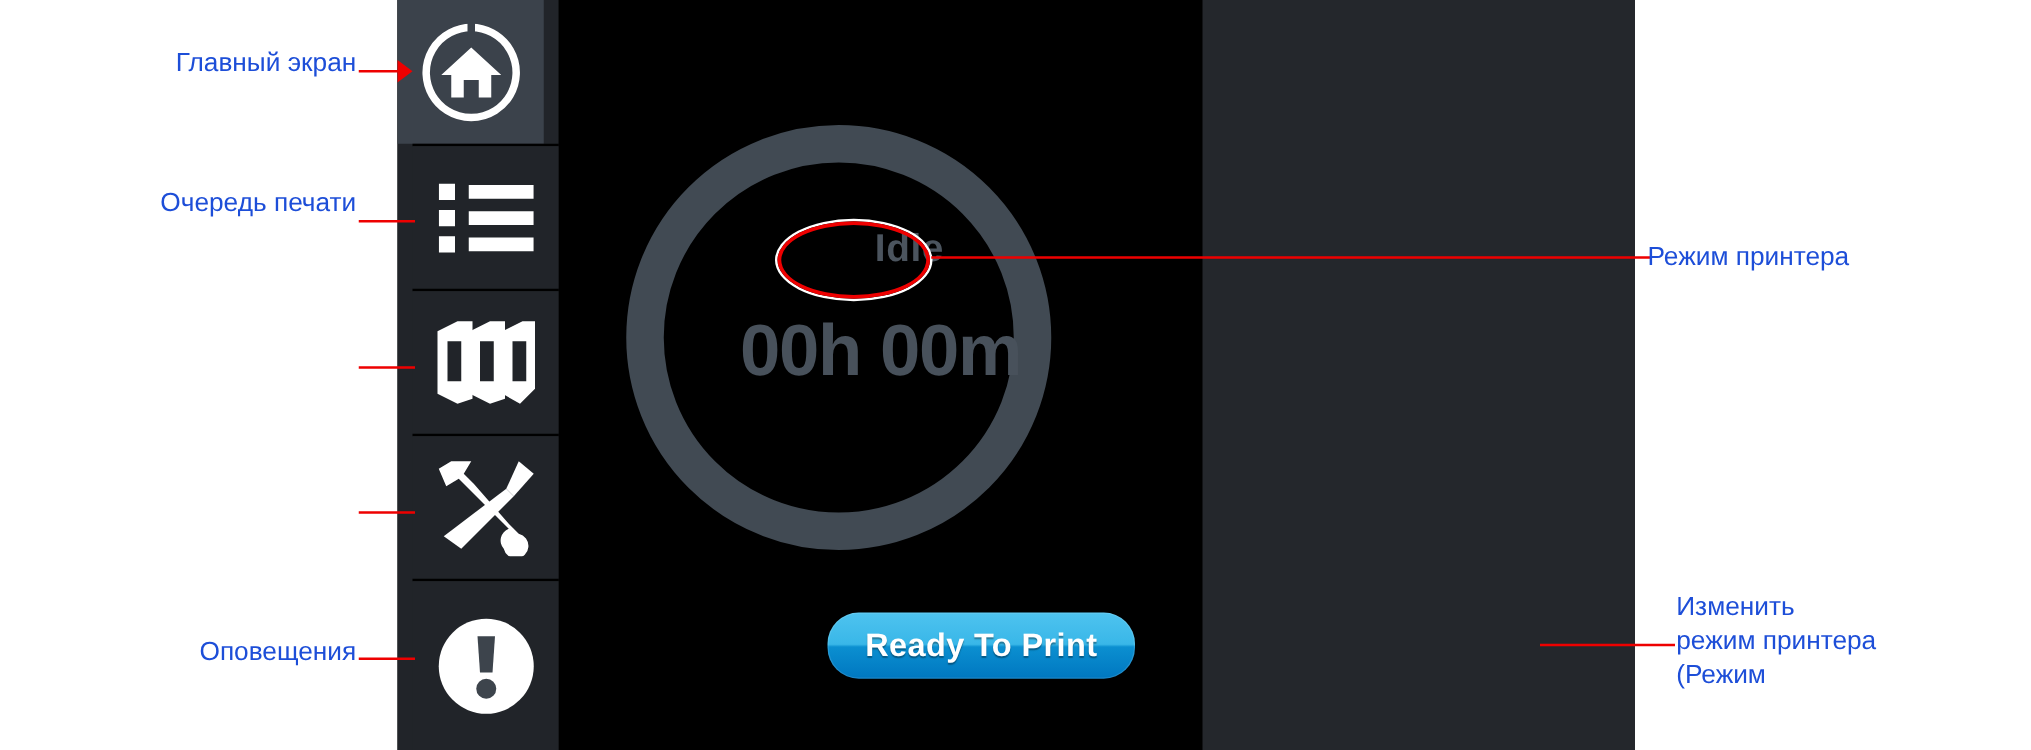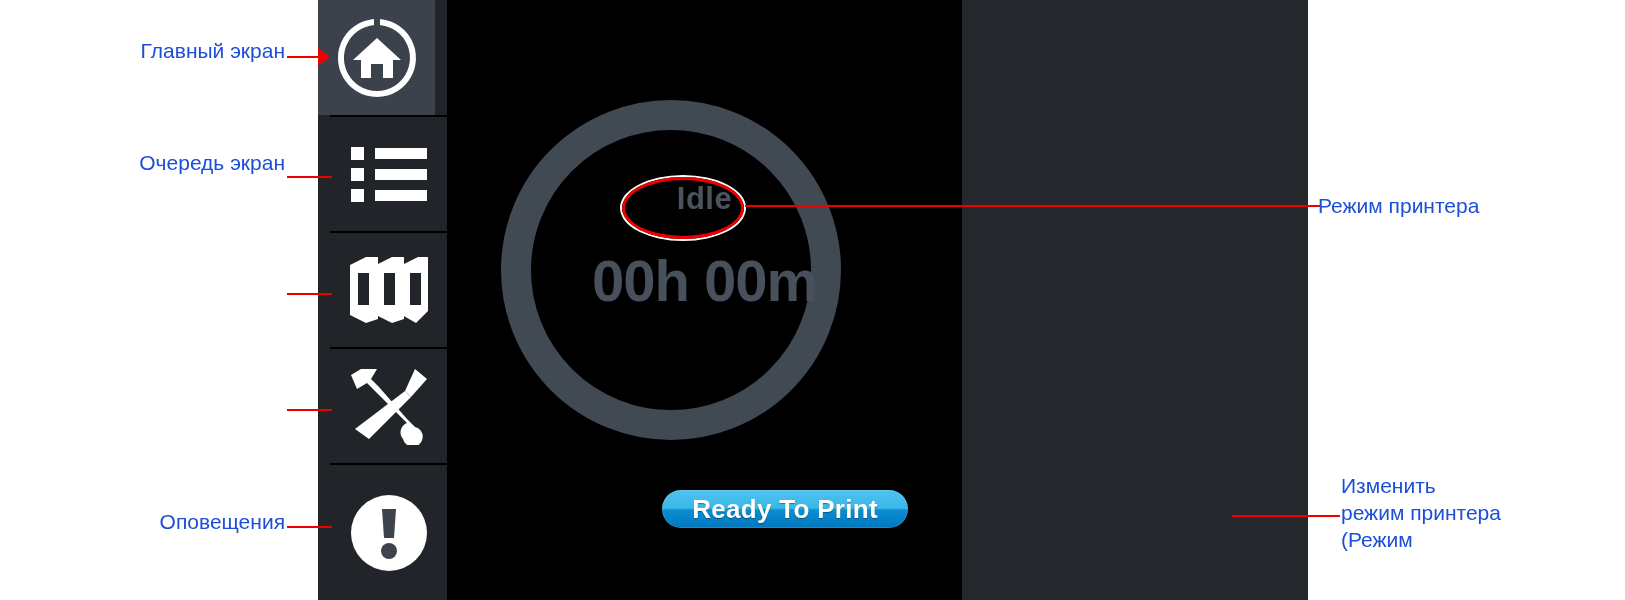--- a/index.html
+++ b/index.html
@@ -21,31 +21,31 @@
   .side-item.active{left:0;width:117px;background:#3b424b;}
   .side-sep{position:absolute;left:12px;width:117px;height:2px;background:#000000;}
 
   .icon-svg{display:block;}
 
   
   .canvas{position:absolute;left:129px;top:0;width:515px;height:600px;background:#000000;}
   .ring{position:absolute;left:54px;top:100px;width:340px;height:340px;border:30px solid #414a53;border-radius:50%;box-sizing:border-box;}
   .status-text{
     position:absolute;left:129px;top:183px;width:515px;text-align:center;
-    color:#4b545e;font-size:31px;font-weight:bold;letter-spacing:.5px;line-height:1;
+    color:#4b545e;font-size:31px;font-weight:bold;letter-spacing:.5px;line-height:1;padding-left:23px;
   }
   .time-text{
     position:absolute;left:129px;top:252px;width:515px;text-align:center;
     color:#48515b;font-size:58px;font-weight:bold;letter-spacing:-1px;line-height:1;
   }
 
   
   .rightpanel{position:absolute;left:644px;top:0;width:346px;height:600px;background:#24272c;}
   .ready-btn{
-    position:absolute;left:344px;top:490px;width:246px;height:38px;
+    position:absolute;left:344px;top:490px;width:246px;height:53px;
     border-radius:25px;border:none;padding:0;
     background:linear-gradient(to bottom,#4ec3ef 0%,#39b7e8 48%,#0b8fd0 52%,#0077c0 100%);
     box-shadow:0 0 0 1px rgba(255,255,255,.12) inset;
     color:#ffffff;font-family:"Liberation Sans",sans-serif;
     font-size:26px;font-weight:bold;letter-spacing:.3px;
     text-shadow:0 1px 1px rgba(0,0,0,.35);
     cursor:pointer;
   }
 
   
@@ -151,21 +151,21 @@
     <button class="ready-btn">Ready To Print</button>
   </div>
 
   <div class="idle-ellipse"></div>
   <div class="idle-leader"></div>
 
   <div class="anno-label r-align" style="left:40px;top:37px;width:245px;">Главный экран</div>
   <div class="leader" style="left:287px;top:56px;width:33px;"></div>
   <div class="pointer" style="left:318px;top:48px;"></div>
 
-  <div class="anno-label r-align" style="left:40px;top:149px;width:245px;">Очередь экран</div>
+  <div class="anno-label r-align" style="left:40px;top:149px;width:245px;">Очередь печати</div>
   <div class="leader" style="left:287px;top:176px;width:45px;"></div>
 
   <div class="leader" style="left:287px;top:293px;width:45px;"></div>
 
   <div class="leader" style="left:287px;top:409px;width:45px;"></div>
 
   <div class="anno-label r-align" style="left:40px;top:508px;width:245px;">Оповещения</div>
   <div class="leader" style="left:287px;top:526px;width:45px;"></div>
 
   <div class="anno-label" style="left:1318px;top:192px;width:300px;">Режим принтера</div>

